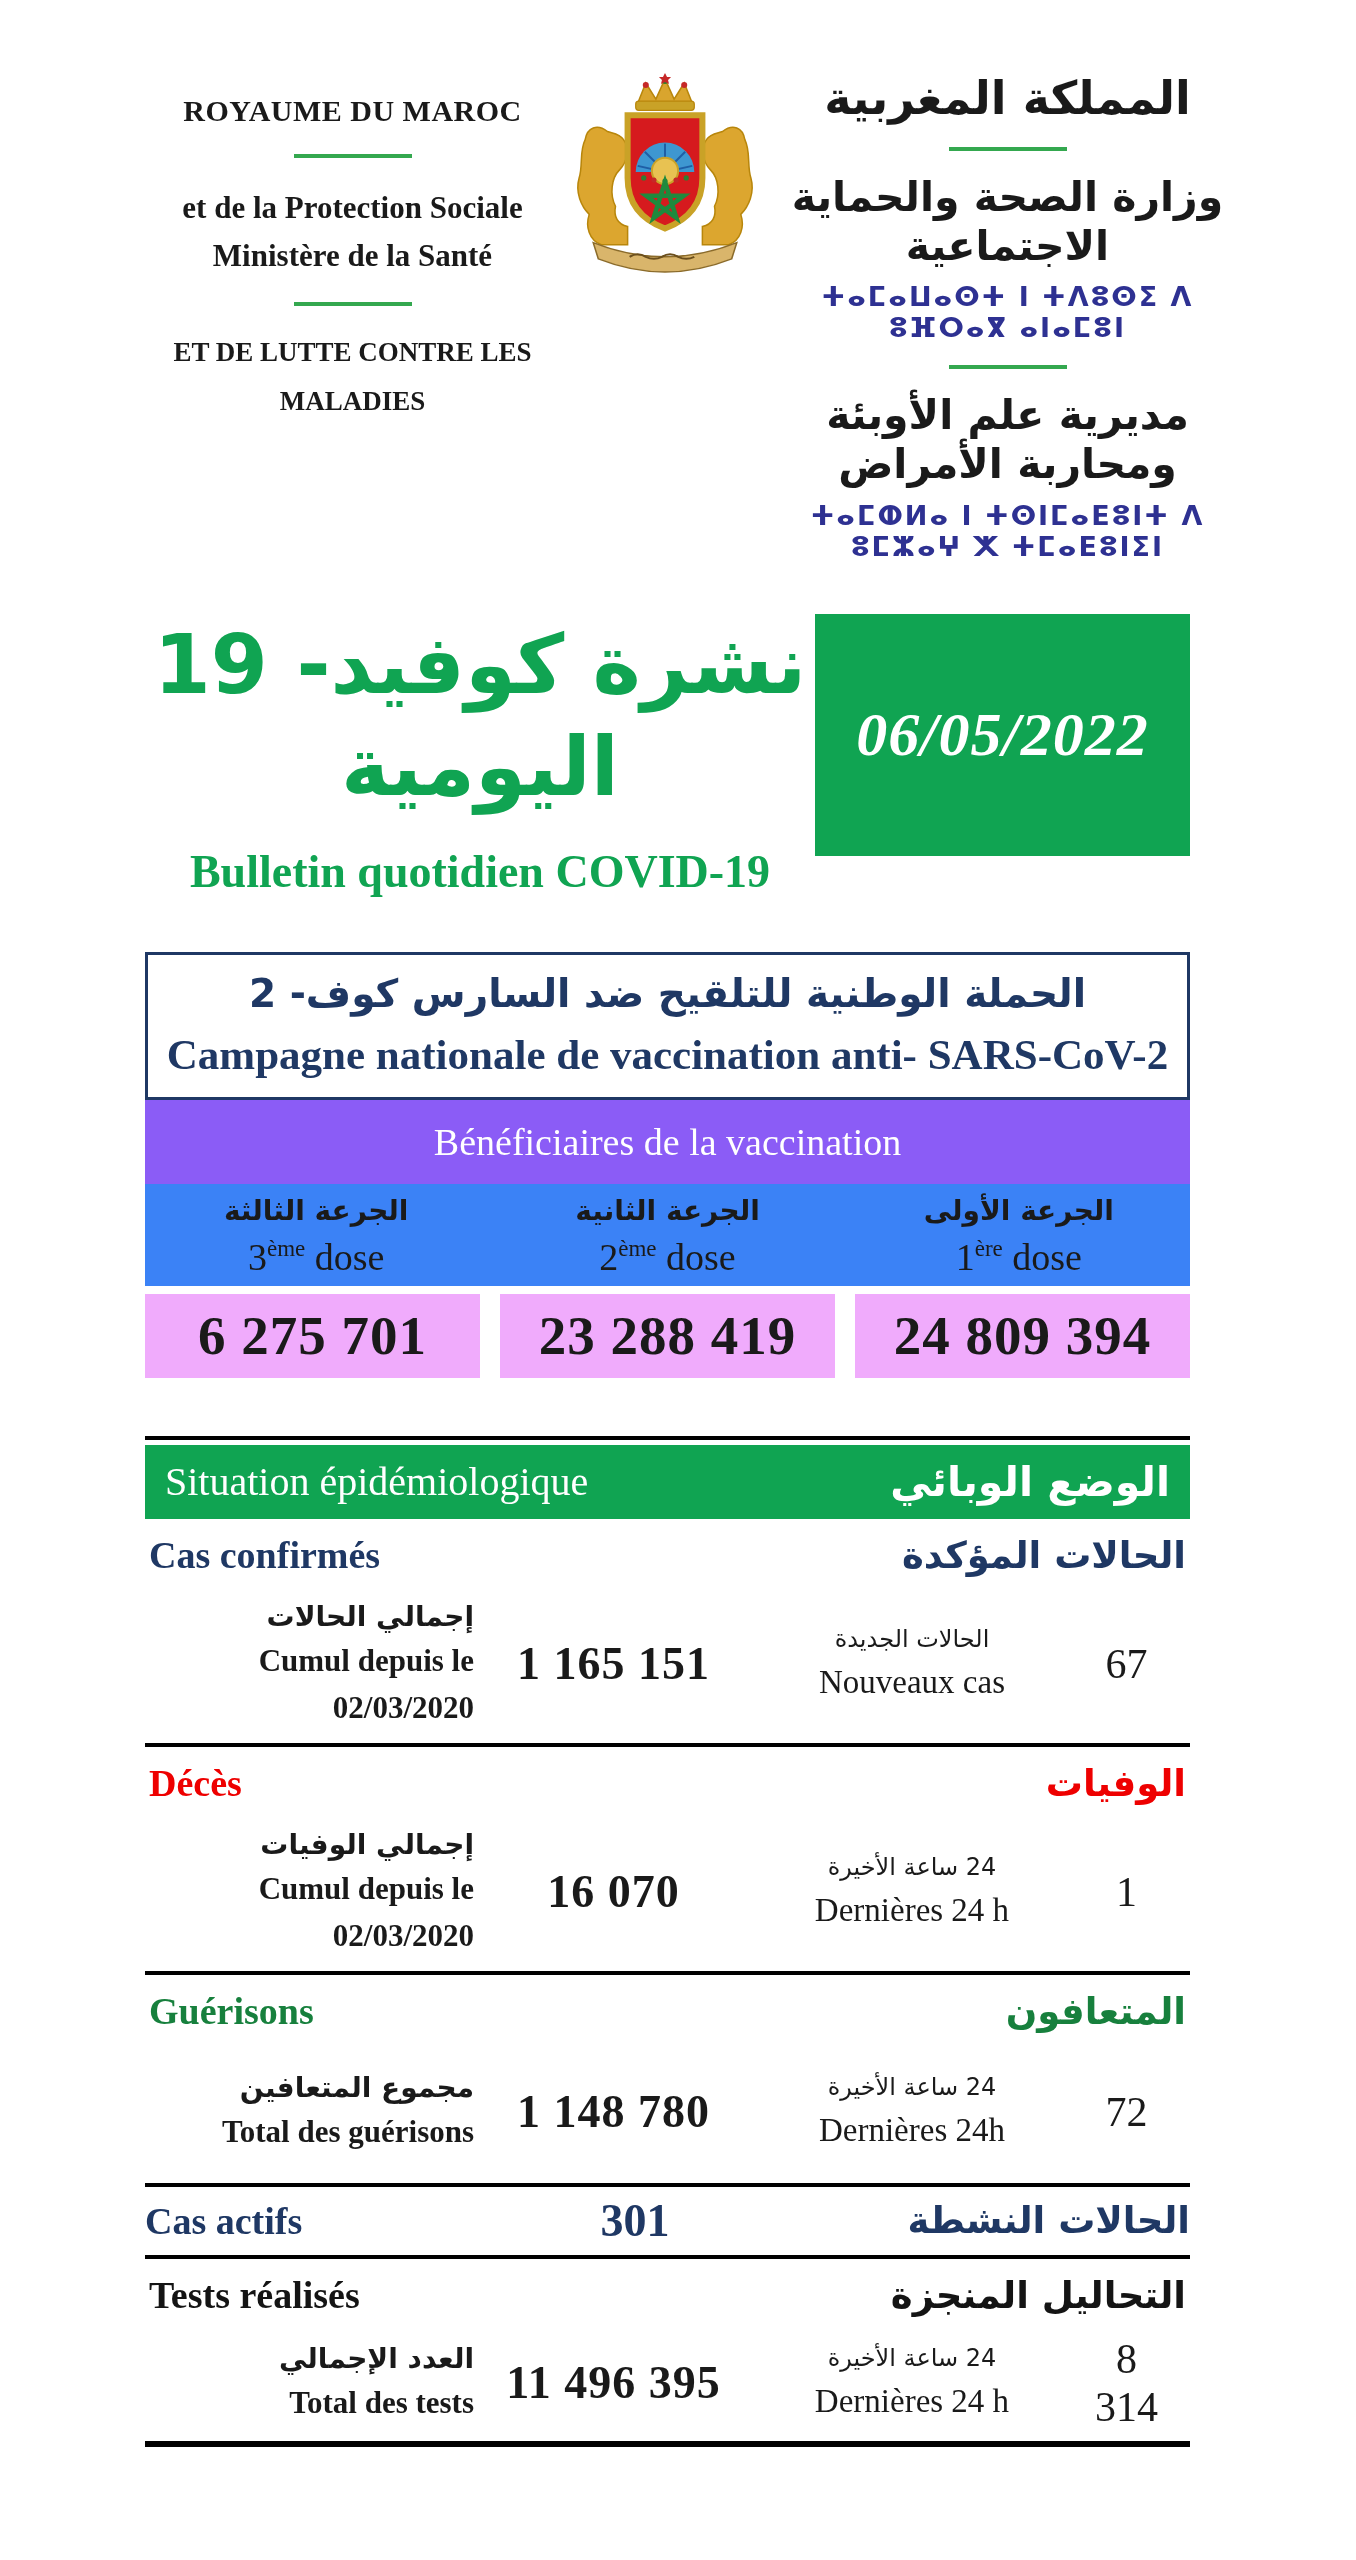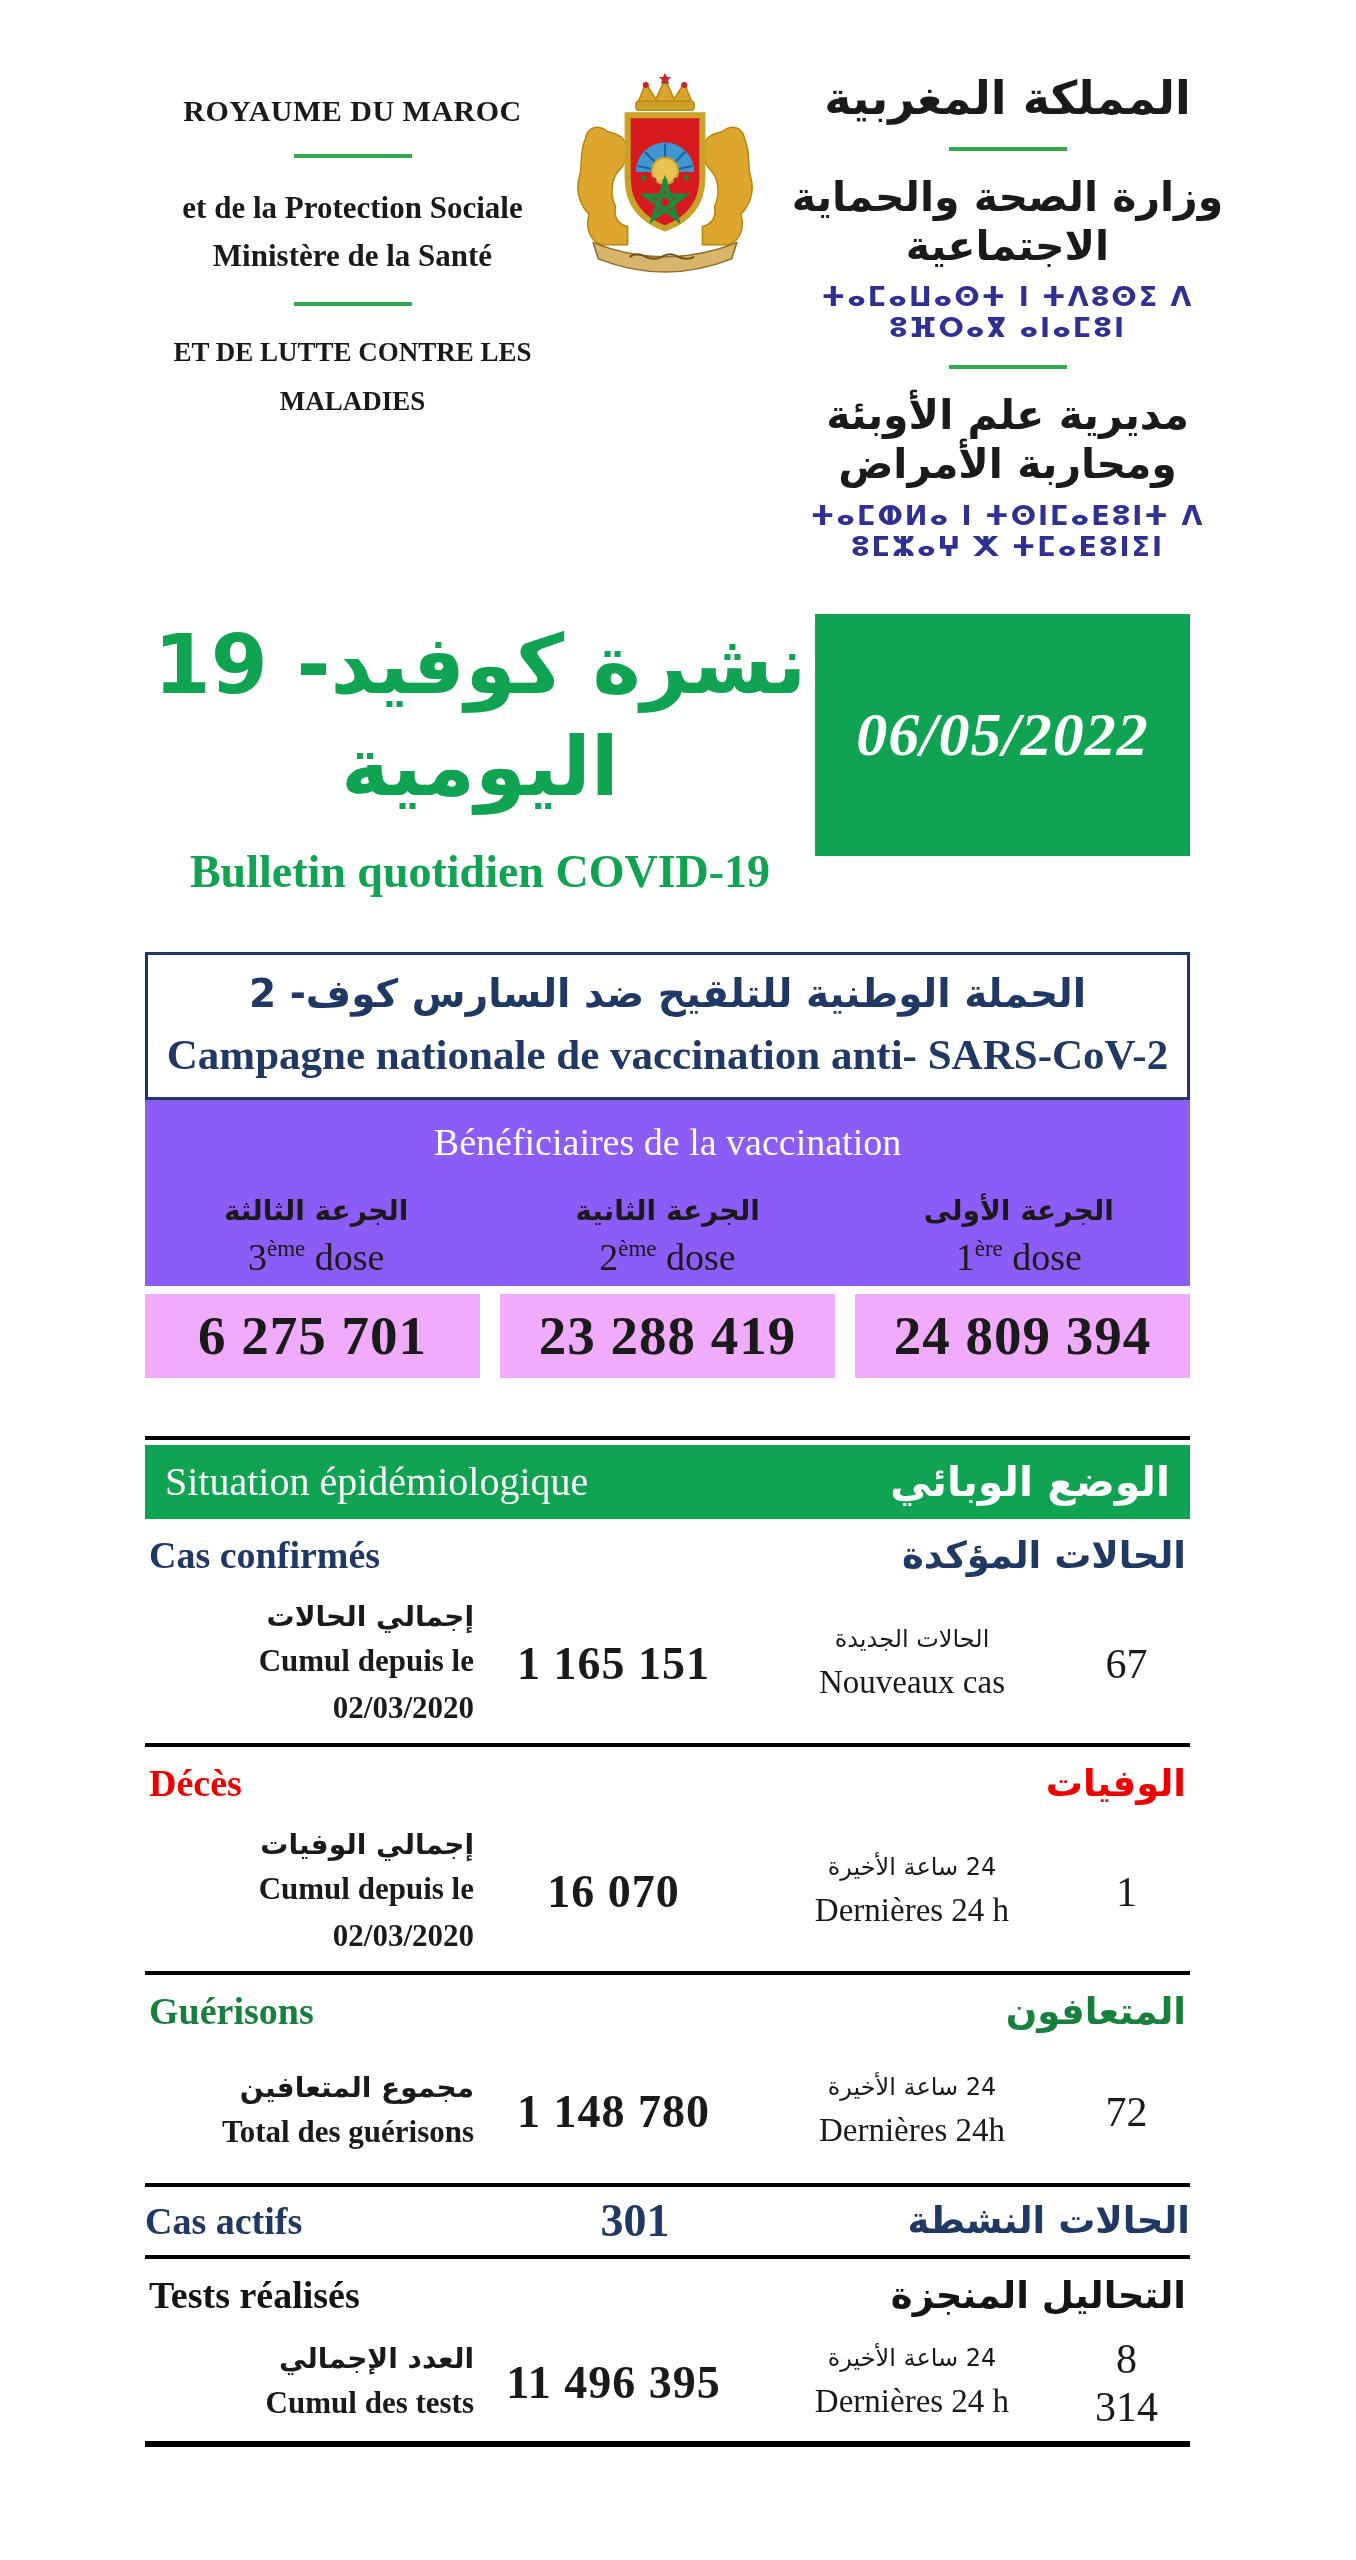--- a/index.html
+++ b/index.html
@@ -31,21 +31,21 @@
   .date-box span{color:#fff;font-size:62px;font-weight:bold;font-style:italic;letter-spacing:1px;}
 
   
   .vacc{margin-top:54px;border-radius:23px;}
   .vacc-box{border:3px solid #1F3864;background:#fff;text-align:center;padding:16px 8px 18px 8px;}
   .vacc-ar{font-family:"DejaVu Sans",sans-serif;font-size:39px;font-weight:bold;color:#1F3864;}
   .vacc-fr{font-size:43px;font-weight:bold;color:#1F3864;margin-top:14px;}
   .green-bar{background:#8b5cf6;height:84px;display:flex;align-items:center;justify-content:center;padding:0 22px;}
   .green-bar .gb-fr{color:#fff;font-size:38px;}
   .green-bar .gb-ar{color:#fff;font-family:"DejaVu Sans",sans-serif;font-size:41px;font-weight:bold;}
-  .dose-strip{background:#8b5cf6;display:grid;grid-template-columns:1fr 1fr 1fr;height:92px;padding-top:10px;gap:9px;}
+  .dose-strip{background:#3b82f6;display:grid;grid-template-columns:1fr 1fr 1fr;height:92px;padding-top:10px;gap:9px;}
   .dose-cell{text-align:center;}
   .dose-ar{font-family:"DejaVu Sans",sans-serif;font-size:28px;font-weight:bold;}
   .dose-fr{font-size:38px;margin-top:8px;}
   .dose-sup{font-size:23px;vertical-align:super;}
   .num-row{display:grid;grid-template-columns:1fr 1fr 1fr;gap:20px;margin-top:8px;}
   .num-box{background:#f0abfc;height:84px;display:flex;align-items:center;justify-content:center;
            font-size:55px;font-weight:bold;letter-spacing:1px;}
 
   
   .situation{margin-top:58px;}
@@ -251,21 +251,21 @@
   </div>
   <div class="rule"></div>
 
   <div class="sec-head">
     <span class="sh-fr blk">Tests réalisés</span>
     <span class="sh-ar blk" dir="rtl">التحاليل المنجزة</span>
   </div>
   <div class="row-grid row-short">
     <div class="lbl-main">
       <div class="lm-ar" dir="rtl">العدد الإجمالي</div>
-      <div class="lm-fr">Cumul des tests</div>
+      <div class="lm-fr">Total des tests</div>
 
     </div>
     <div class="val-main">11 496 395</div>
     <div class="lbl-24">
       <div class="l24-ar" dir="rtl">24 ساعة الأخيرة</div>
       <div class="l24-fr">Dernières 24 h</div>
     </div>
     <div class="val-24">8 314</div>
   </div>
   <div class="rule thick"></div>

